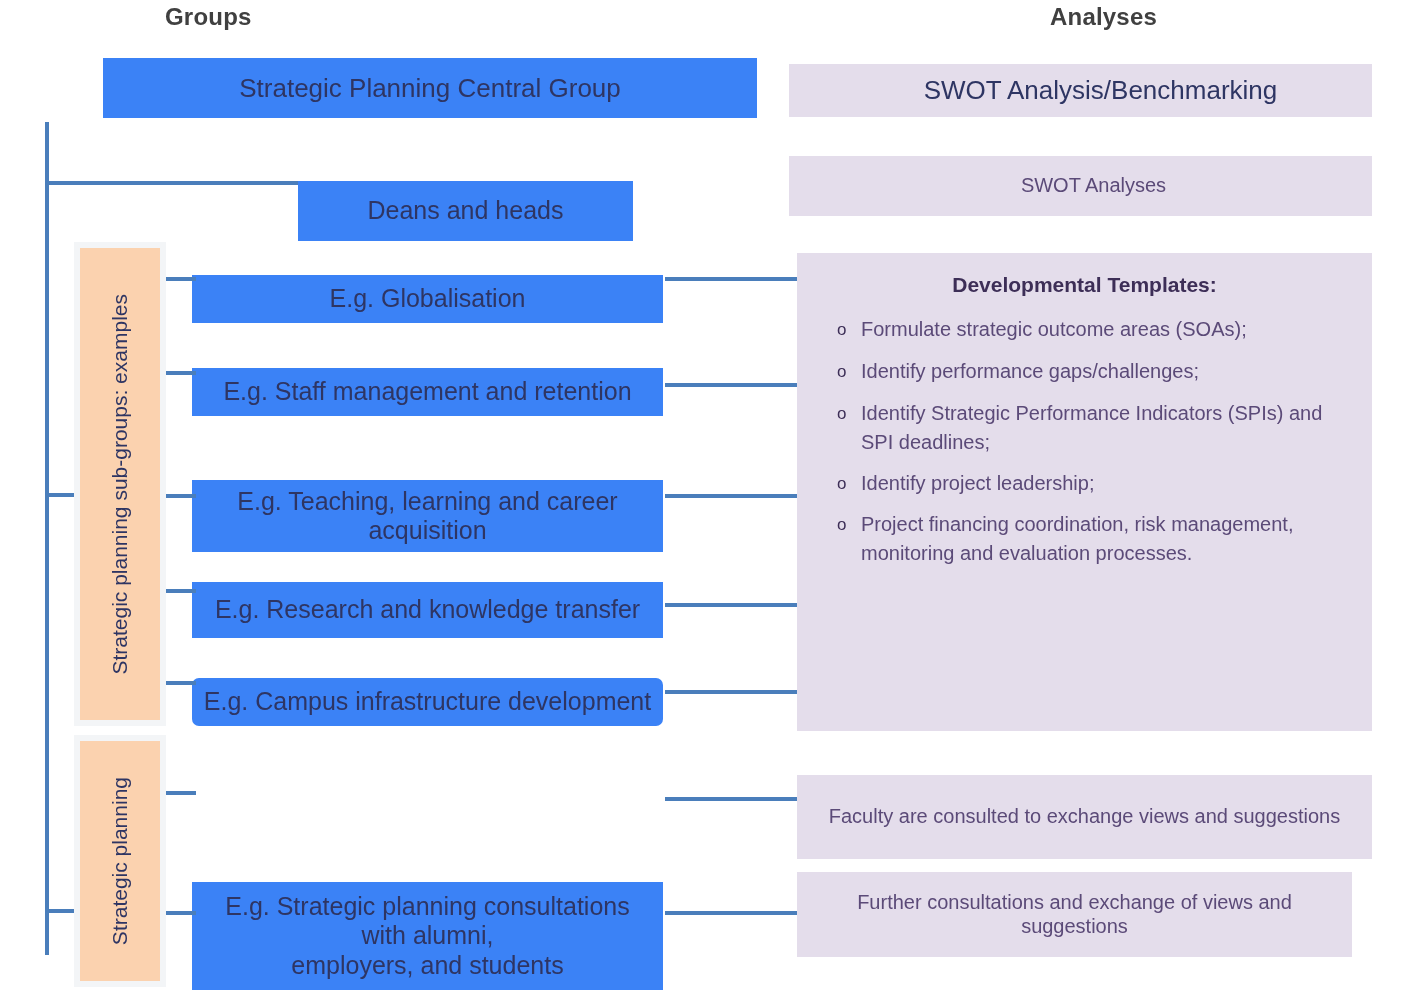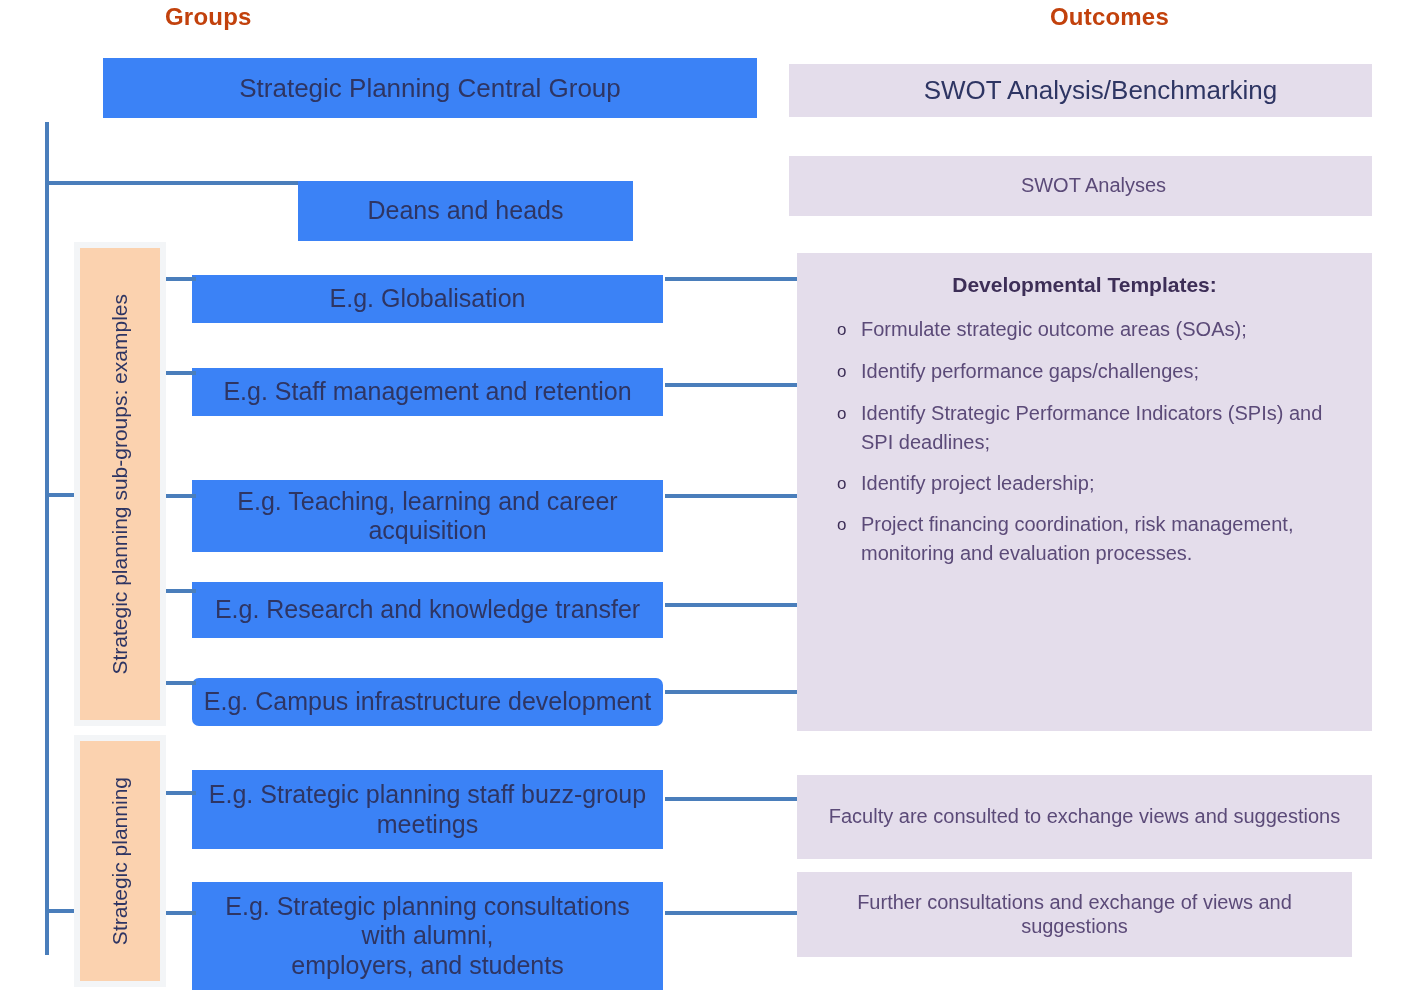--- a/index.html
+++ b/index.html
@@ -14,21 +14,21 @@
     position: relative;
     width: 1403px;
     height: 994px;
     background: #ffffff;
     overflow: hidden;
   }
   .col-header {
     position: absolute;
     font-weight: bold;
     font-size: 24px;
-    color: #c2410c;
+    color: #404040;
     white-space: nowrap;
     letter-spacing: 0.2px;
   }
   .box {
     position: absolute;
     display: flex;
     align-items: center;
     justify-content: center;
     text-align: center;
     box-sizing: border-box;
@@ -130,21 +130,21 @@
   .tmpl-text {
     flex: 1;
   }
 </style>
 </head>
 <body>
 
 <div id="canvas">
 
   <div class="col-header" style="left:165px; top:3px;">Groups</div>
-  <div class="col-header" style="left:1050px; top:3px;">Outcomes</div>
+  <div class="col-header" style="left:1050px; top:3px;">Analyses</div>
 
   <div class="vline" style="left:45px; top:122px; height:833px;"></div>
   <div class="hline" style="left:45px; top:181px; width:255px;"></div>
   <div class="hline" style="left:45px; top:493px; width:45px;"></div>
   <div class="hline" style="left:45px; top:909px; width:45px;"></div>
 
   <div class="box box-orange title-box" style="left:103px; top:58px; width:654px; height:60px;">Strategic Planning Central Group</div>
 
   <div class="box box-orange sub-box" style="left:298px; top:161px; width:335px; height:60px;">Deans and heads</div>
 
@@ -157,21 +157,20 @@
   <div class="rot-box" style="left:80px; top:741px; width:80px; height:240px;">
     <span class="rot-label">Strategic planning</span>
   </div>
 
   <div class="box box-orange sub-box" style="left:192px; top:255px; width:471px; height:48px;">E.g. Globalisation</div>
   <div class="box box-orange sub-box" style="left:192px; top:348px; width:471px; height:48px;">E.g. Staff management and retention</div>
   <div class="box box-orange sub-box" style="left:192px; top:460px; width:471px; height:72px;">E.g. Teaching, learning and career acquisition</div>
   <div class="box box-orange sub-box" style="left:192px; top:562px; width:471px; height:56px;">E.g. Research and knowledge transfer</div>
   <div class="box box-orange sub-box" style="left:192px; top:658px; width:471px; height:48px;border-radius:7px;">E.g. Campus infrastructure development</div>
 
-  <div class="box box-orange sub-box" style="left:192px; top:750px; width:471px; height:79px; white-space:pre-line;">E.g. Strategic planning staff buzz-group meetings</div>
   <div class="box box-orange sub-box" style="left:192px; top:862px; width:471px; height:108px; white-space:pre-line;">E.g. Strategic planning consultations with alumni,
 employers, and students</div>
 
   <div class="hline" style="left:166px; top:277px; width:30px;"></div>
   <div class="hline" style="left:166px; top:371px; width:30px;"></div>
   <div class="hline" style="left:166px; top:494px; width:30px;"></div>
   <div class="hline" style="left:166px; top:589px; width:30px;"></div>
   <div class="hline" style="left:166px; top:681px; width:30px;"></div>
   <div class="hline" style="left:166px; top:791px; width:30px;"></div>
   <div class="hline" style="left:166px; top:911px; width:30px;"></div>

